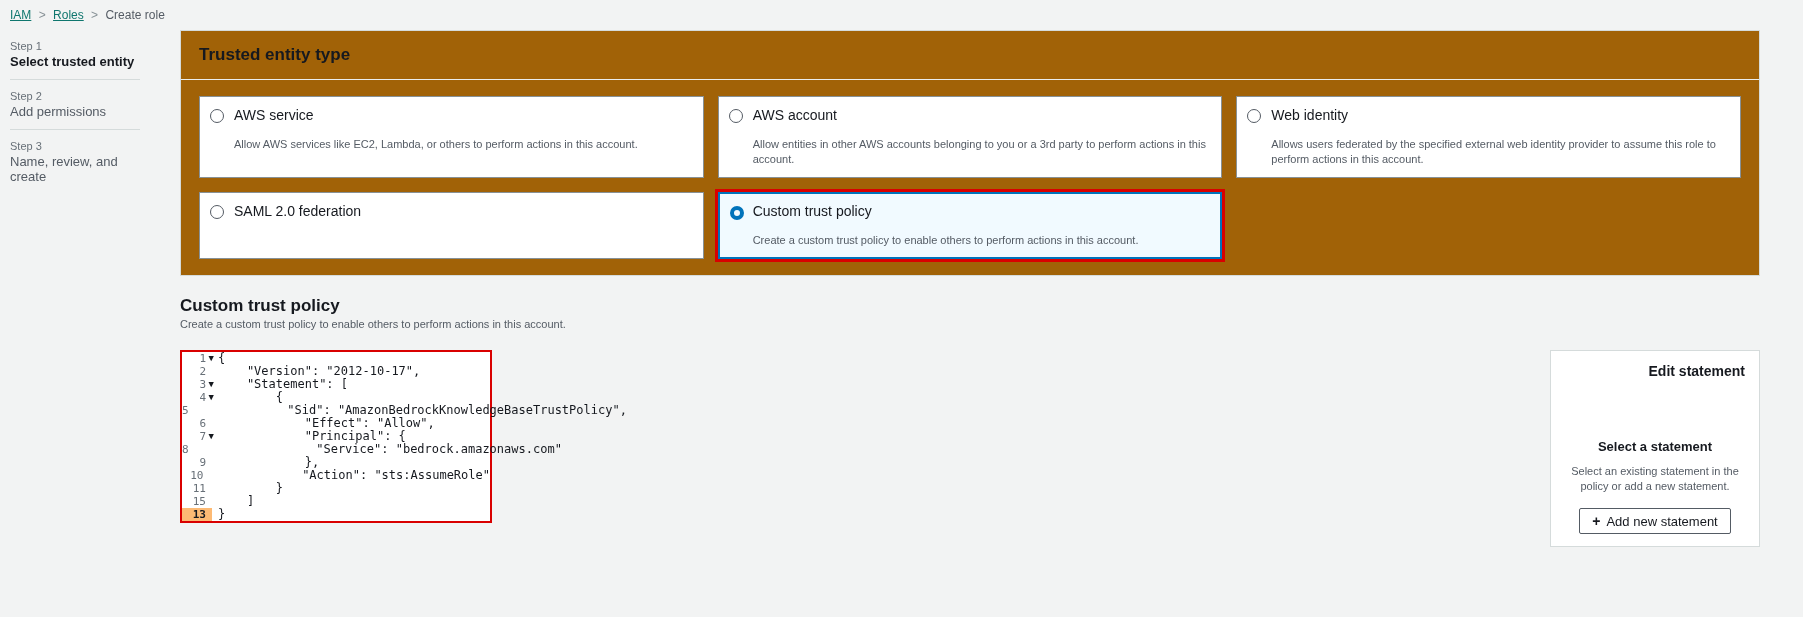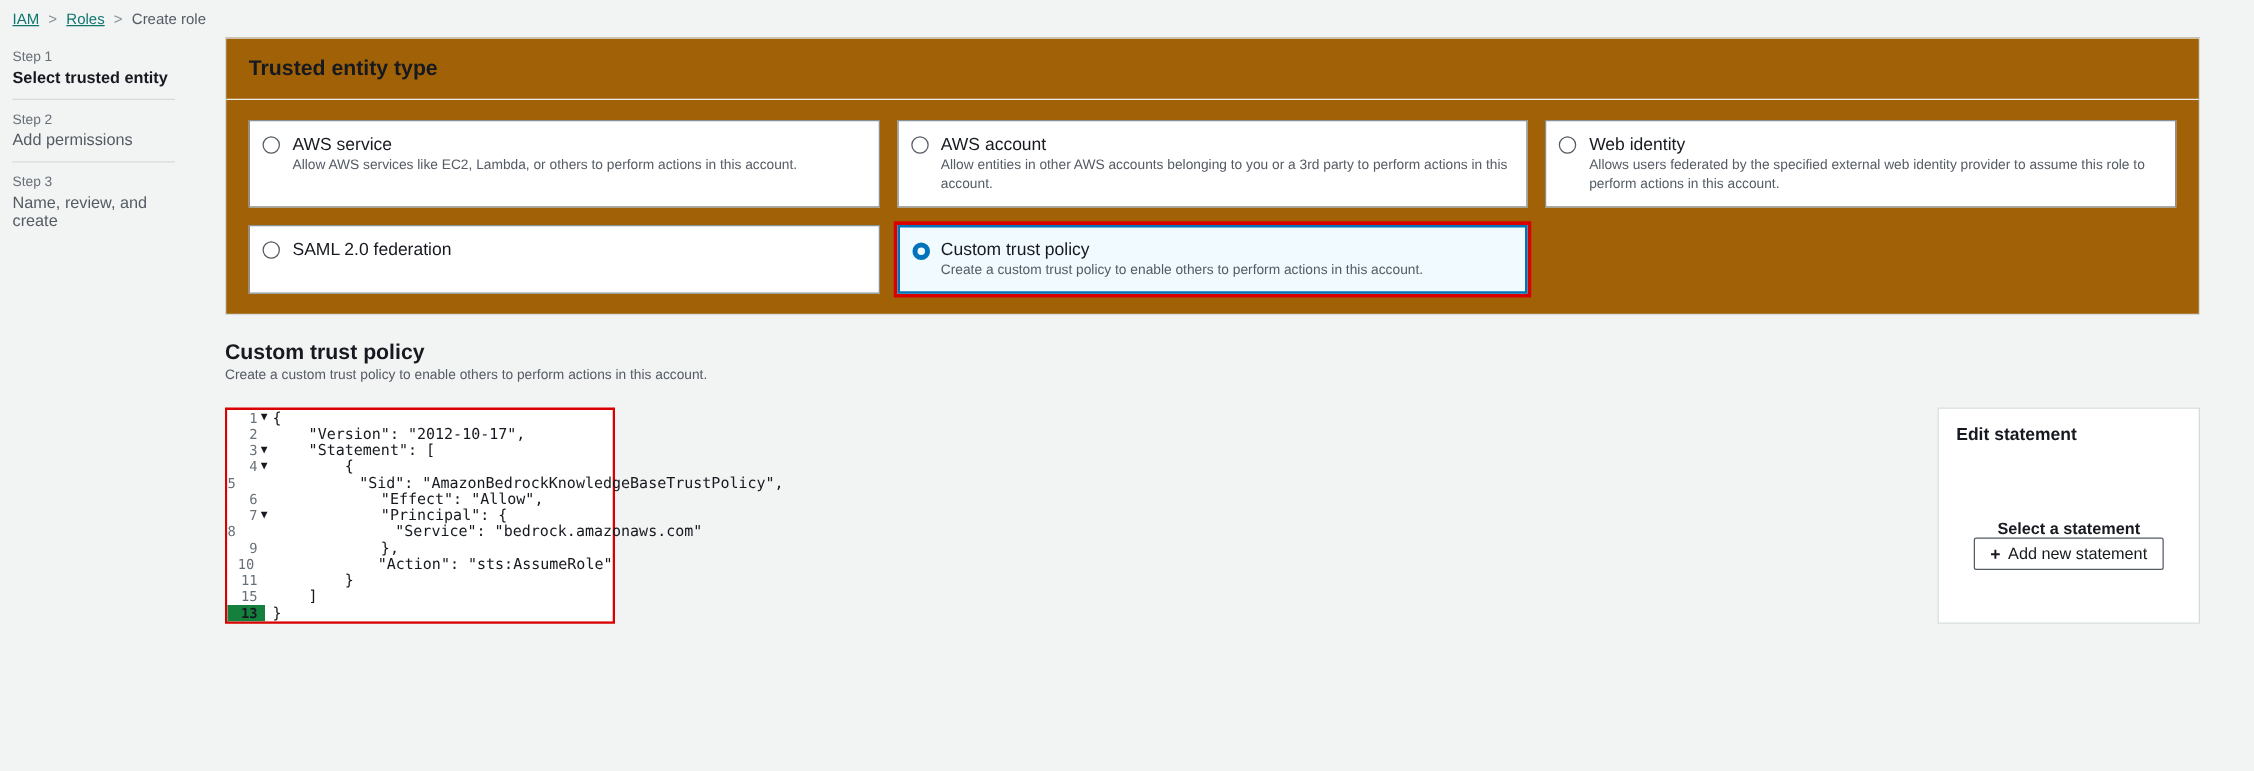--- a/index.html
+++ b/index.html
@@ -62,21 +62,21 @@
   }
   .card.selected {
     border: 2px solid #0073bb;
     background: #f1faff;
     padding: 9px 11px 9px 33px;
   }
   .card.selected .radio {
     border: 4px solid #0073bb;
   }
   .card .title { font-size: 14px; font-weight: 400; color:#16191f; }
-  .card .desc  { font-size: 11px; color: #545b64; margin-top: 2px; line-height: 1.35; }
+  .card .desc  { font-size: 11px; color: #545b64; margin-top: 14px; line-height: 1.35; }
 
   .cards .highlight-wrap {
     grid-column: 2;
     grid-row: 2;
     border: 3px solid #d90000;
     margin: -3px;
     padding: 0;
   }
   .highlight-wrap .card { width: 100%; height: 100%; }
 
@@ -98,31 +98,31 @@
   .line { display: flex; align-items: stretch; height: 13px; line-height: 13px; }
   .gutter {
     width: 30px;
     text-align: right;
     padding-right: 6px;
     color: #687078;
     background: #fff;
     font-size: 11px;
     position: relative;
   }
-  .gutter.current { background: #15803d; color: #16191f; font-weight: bold; }
+  .gutter.current { background: #fdba74; color: #16191f; font-weight: bold; }
   .gutter .fold { position: absolute; right: -2px; font-size: 9px; color: #16191f; }
   .code { padding-left: 6px; white-space: pre; }
 
   .stmt-panel {
     width: 210px;
     background: #fff;
     border: 1px solid #d5dbdb;
     padding: 12px 14px;
   }
-  .stmt-panel h3 { font-size: 14px; font-weight: 700; margin-bottom: 60px; }
+  .stmt-panel h3 { font-size: 14px; font-weight: 700; margin-bottom: 60px; text-align: right; }
   .stmt-panel .center { text-align: center; font-size: 13px; font-weight: 700; }
   .stmt-panel .center-desc { text-align: center; font-size: 11px; color: #545b64; margin: 10px 0 14px 0; line-height: 1.4; }
   .btn-outline {
     display: inline-flex; align-items: center; gap: 6px;
     border: 1px solid #545b64; color: #16191f;
     padding: 4px 12px; font-size: 13px; background: #fff;
     cursor: pointer; border-radius: 2px; margin: 0 auto;
   }
   .stmt-panel .btn-row { text-align: center; }
   .plus { font-size: 14px; font-weight: bold; }
@@ -254,20 +254,21 @@
                   <div class="gutter current">13</div>
                   <div class="code">}</div>
                 </div>
             </div>
           </div>
         </div>
 
         <div class="stmt-panel">
           <h3>Edit statement</h3>
           <div class="center">Select a statement</div>
+          <div class="center-desc">Select an existing statement in the policy or add a new statement.</div>
           <div class="btn-row">
             <button class="btn-outline">
               <span class="plus">+</span>
               <span>Add new statement</span>
             </button>
           </div>
         </div>
       </div>
     </div>
 

